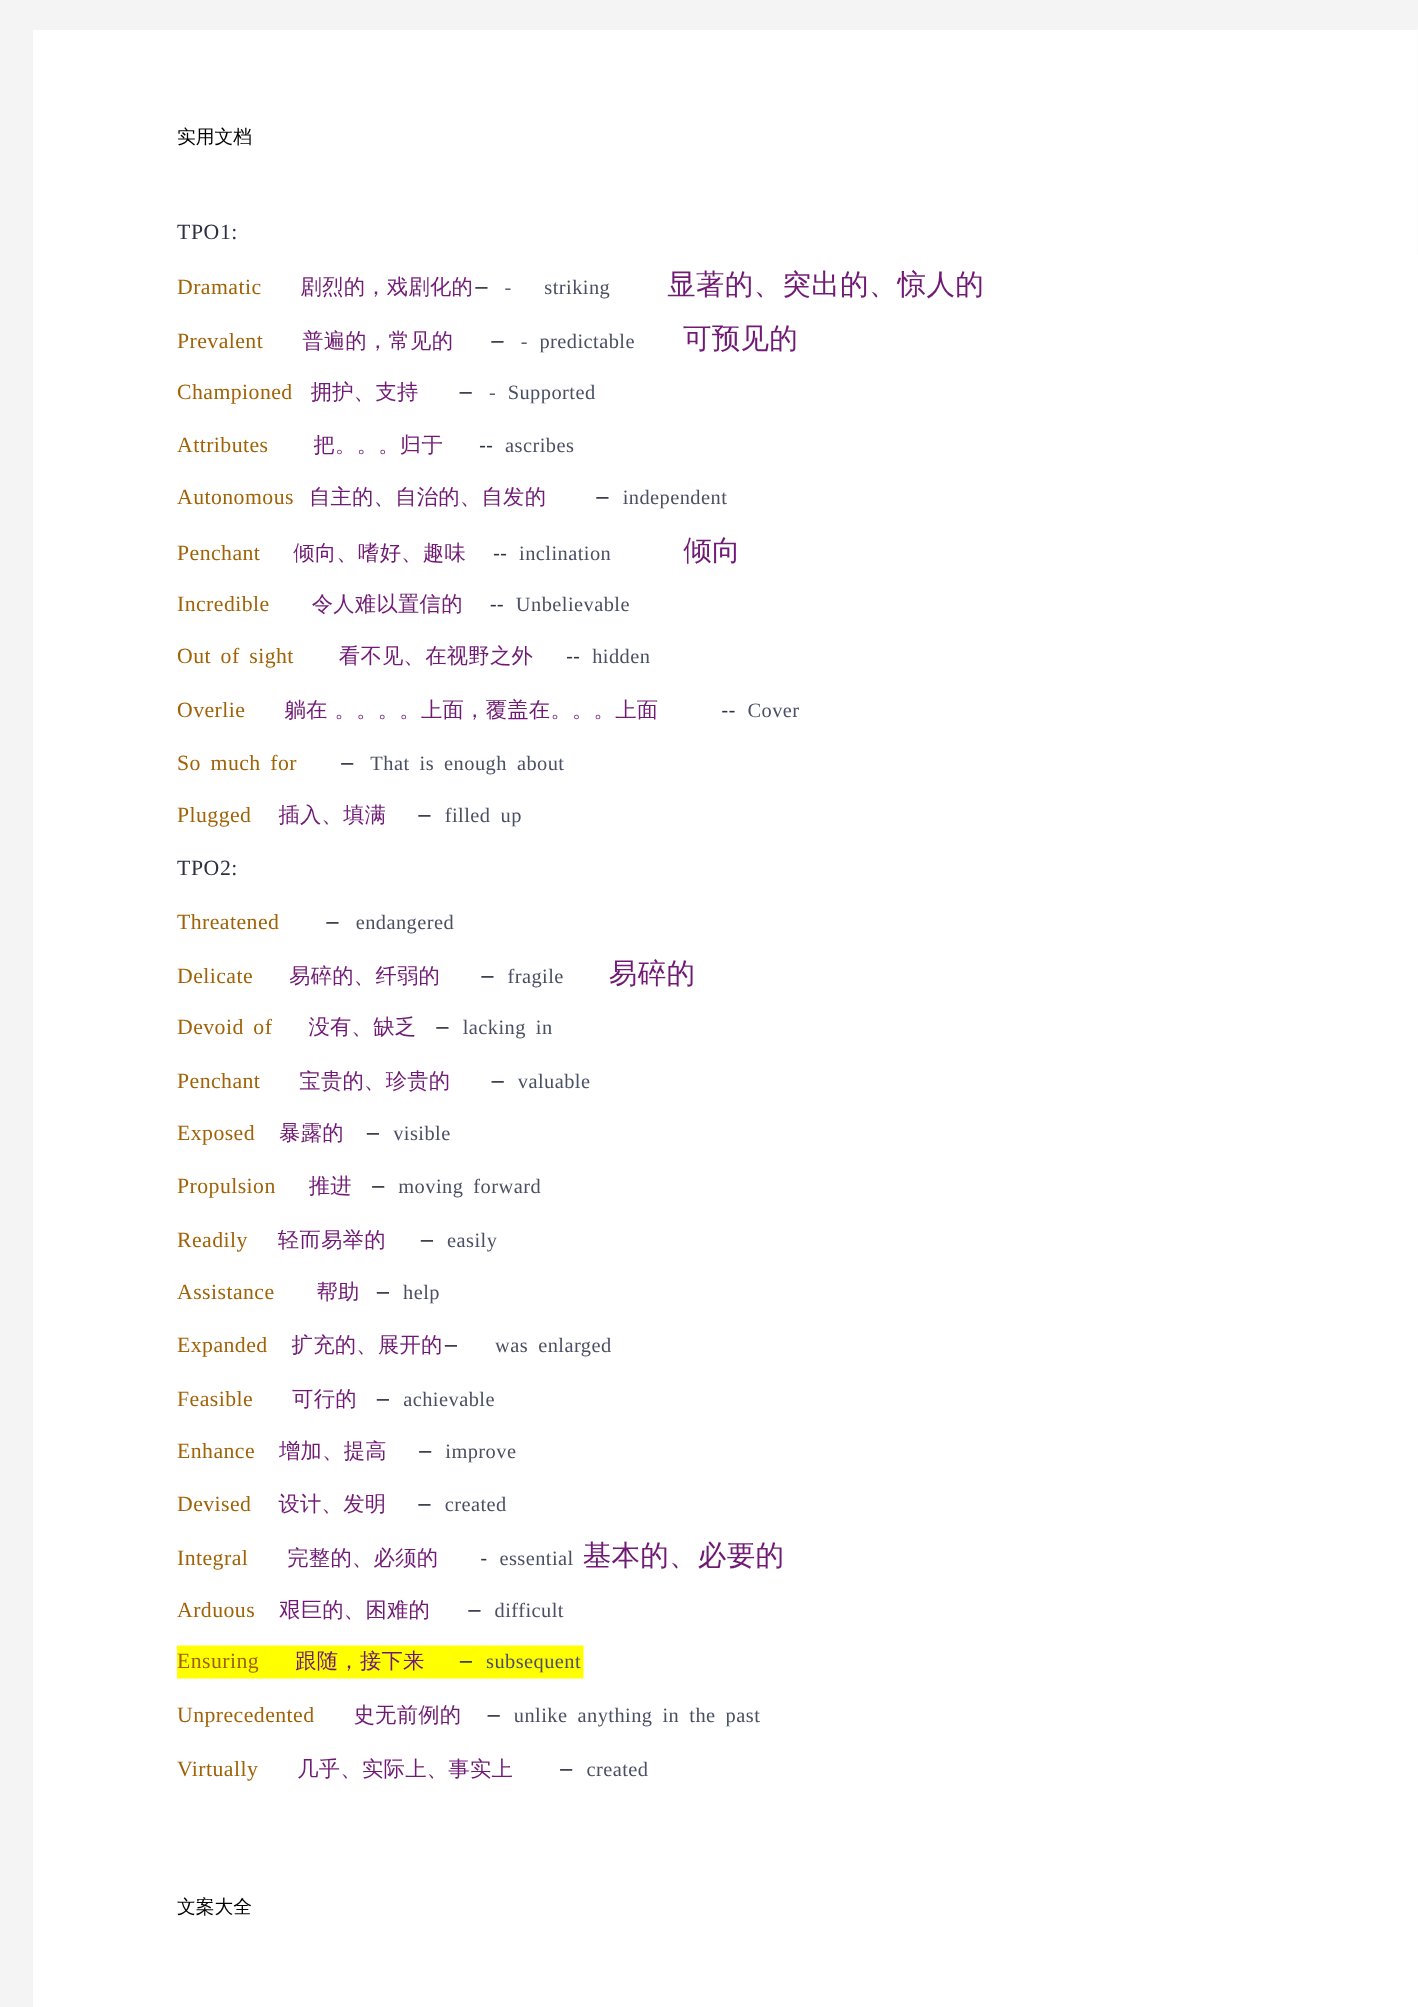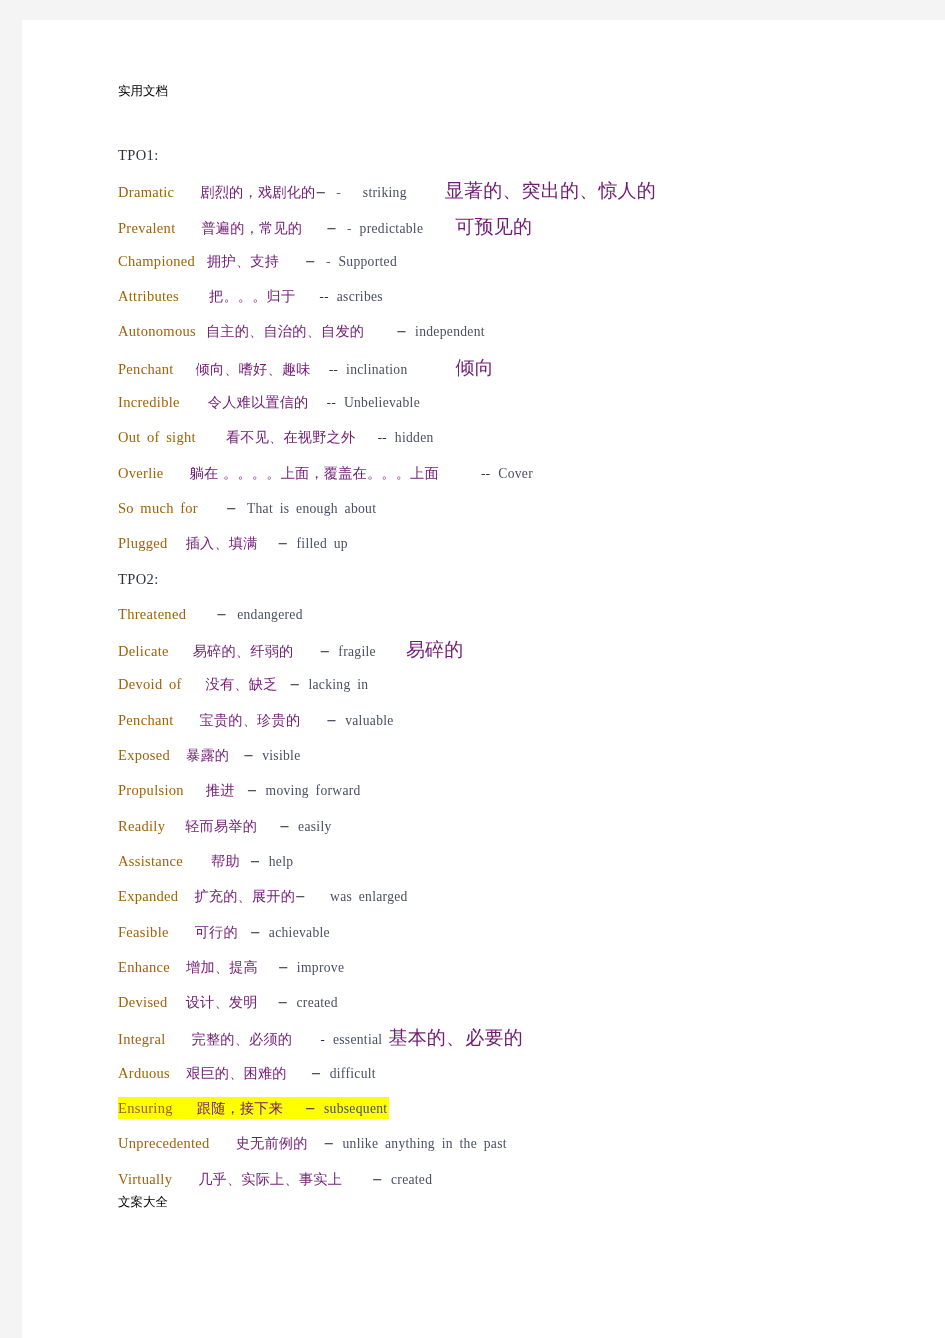--- a/index.html
+++ b/index.html
@@ -25,21 +25,21 @@
 
   
   .running {
     font-family: "DejaVu Sans", "Liberation Sans", sans-serif;
     font-size: 12.5px;
     color: #000000;
     line-height: 16px;
     white-space: pre;
   }
   .header-running { position: absolute; left: 96px; top: 63px; }
-  .footer-running { position: absolute; left: 96px; top: 1174px; }
+  .footer-running { position: absolute; left: 96px; top: 1243px; }
 
   
   .rows {
     position: absolute;
     left: 96px;
     top: 118px;
     width: 790px;
   }
   .row {
     height: 35.3px;

